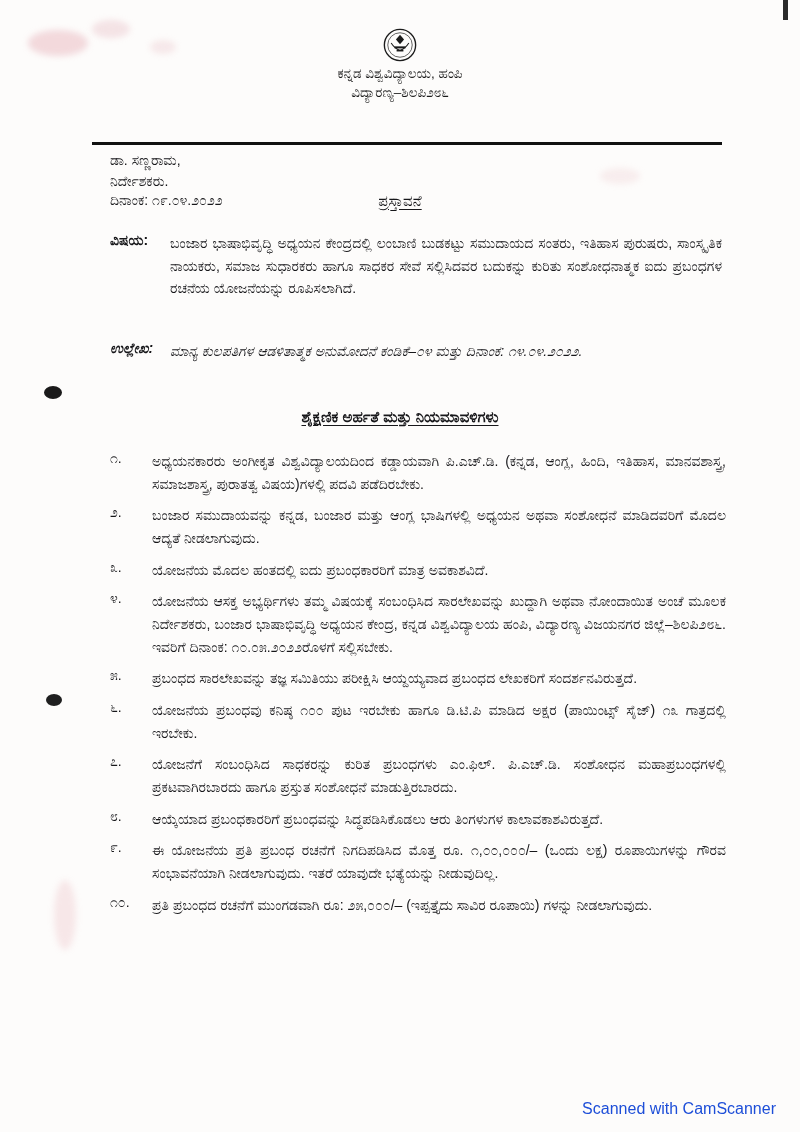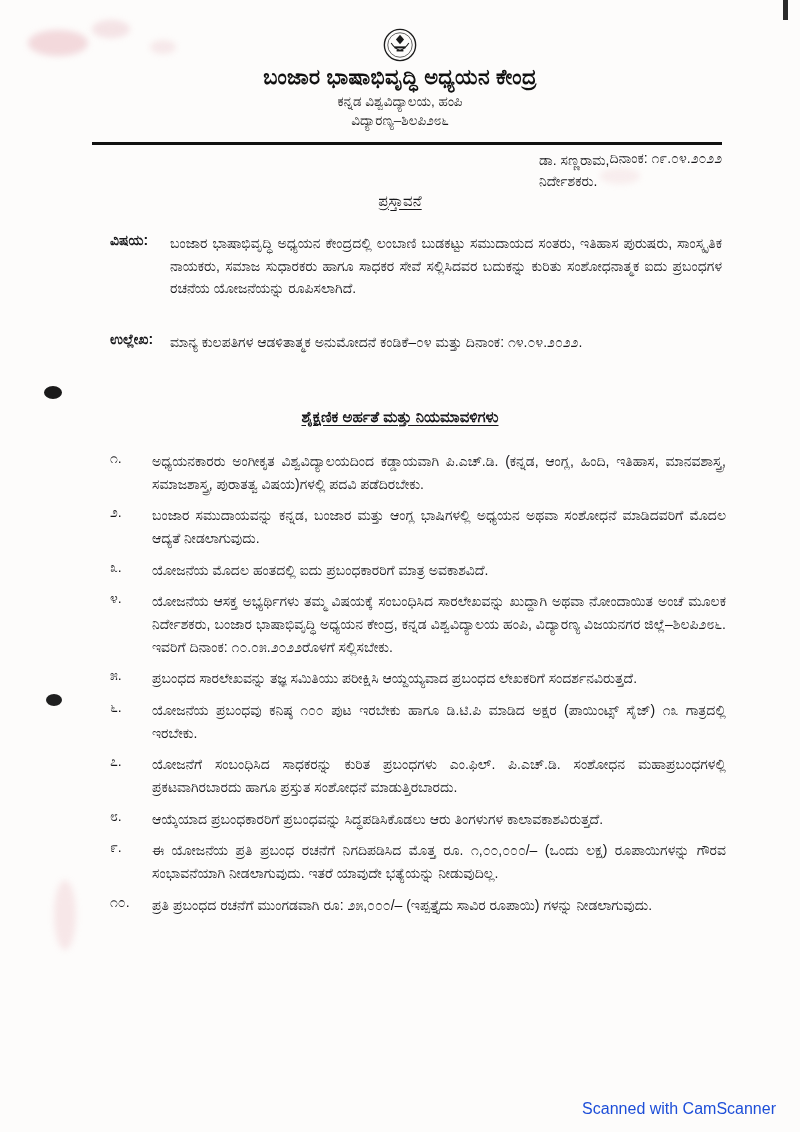--- a/index.html
+++ b/index.html
@@ -84,23 +84,24 @@
     background: #111;
   }
 
   
   .meta {
     position: absolute;
     left: 110px;
     right: 78px;
     top: 150px;
     display: flex;
-    justify-content: flex-end;
+    justify-content: space-between;
     align-items: flex-start;
     font-size: 14px;
+    flex-direction: column;
   }
   .meta-left div { line-height: 1.5; }
   .meta-right { font-size: 14px; white-space: nowrap; }
 
   
   .doc-title {
     position: absolute;
     left: 0; right: 0;
     top: 192px;
     text-align: center;
@@ -190,21 +191,20 @@
   <div class="header">
     <svg class="emblem" viewBox="0 0 100 100">
       <circle cx="50" cy="50" r="46" fill="none" stroke="#1b1b1b" stroke-width="4"></circle>
       <circle cx="50" cy="50" r="36" fill="none" stroke="#1b1b1b" stroke-width="2"></circle>
       <path d="M50 20 L62 34 L50 48 L38 34 Z" fill="#1b1b1b"></path>
       <rect x="34" y="54" width="32" height="6" fill="#1b1b1b"></rect>
       <rect x="40" y="64" width="20" height="5" fill="#1b1b1b"></rect>
       <path d="M24 44 q10 16 26 22" fill="none" stroke="#1b1b1b" stroke-width="3"></path>
       <path d="M76 44 q-10 16 -26 22" fill="none" stroke="#1b1b1b" stroke-width="3"></path>
     </svg>
-    <div class="org-title">ಬಂಜಾರ ಭಾಷಾಭಿವೃದ್ಧಿ ಅಧ್ಯಯನ ಕೇಂದ್ರ</div>
     <div class="org-sub1">ಕನ್ನಡ ವಿಶ್ವವಿದ್ಯಾಲಯ, ಹಂಪಿ</div>
     <div class="org-sub2">ವಿದ್ಯಾರಣ್ಯ–ಶಿ‌ಲ‌ಪಿ೨೮೬</div>
   </div>
 
   <div class="rule"></div>
 
   <div class="meta">
     <div class="meta-left">
       <div>ಡಾ. ಸಣ್ಣರಾಮ,</div>
       <div>ನಿರ್ದೇಶಕರು.</div>
@@ -219,21 +219,21 @@
     <u>ಪ್ರಸ್ತಾವನೆ</u>
   </div>
 
   <div class="block" style="top: 232px;">
     <div class="row">
       <div class="lbl">ವಿಷಯ:</div>
       <div class="txt">ಬಂಜಾರ ಭಾಷಾಭಿವೃದ್ಧಿ ಅಧ್ಯಯನ ಕೇಂದ್ರದಲ್ಲಿ ಲಂಬಾಣಿ ಬುಡಕಟ್ಟು ಸಮುದಾಯದ ಸಂತರು, ಇತಿಹಾಸ ಪುರುಷರು, ಸಾಂಸ್ಕೃತಿಕ ನಾಯಕರು, ಸಮಾಜ ಸುಧಾರಕರು ಹಾಗೂ ಸಾಧಕರ ಸೇವೆ ಸಲ್ಲಿಸಿದವರ ಬದುಕನ್ನು ಕುರಿತು ಸಂಶೋಧನಾತ್ಮಕ ಐದು ಪ್ರಬಂಧಗಳ ರಚನೆಯ ಯೋಜನೆಯನ್ನು ರೂಪಿಸಲಾಗಿದೆ.</div>
     </div>
   </div>
 
-  <div class="block" style="top: 331px;">
+  <div class="block" style="top: 340px; font-style: italic;">
     <div class="row">
       <div class="lbl">ಉಲ್ಲೇಖ:</div>
       <div class="txt">ಮಾನ್ಯ ಕುಲಪತಿಗಳ ಆಡಳಿತಾತ್ಮಕ ಅನುಮೋದನೆ ಕಂಡಿಕೆ–೦೪ ಮತ್ತು ದಿನಾಂಕ: ೧೪.೦೪.೨೦೨೨.</div>
     </div>
   </div>
 
   <div class="section-head">
     <u>ಶೈಕ್ಷಣಿಕ ಅರ್ಹತೆ ಮತ್ತು ನಿಯಮಾವಳಿಗಳು</u>
   </div>
 

